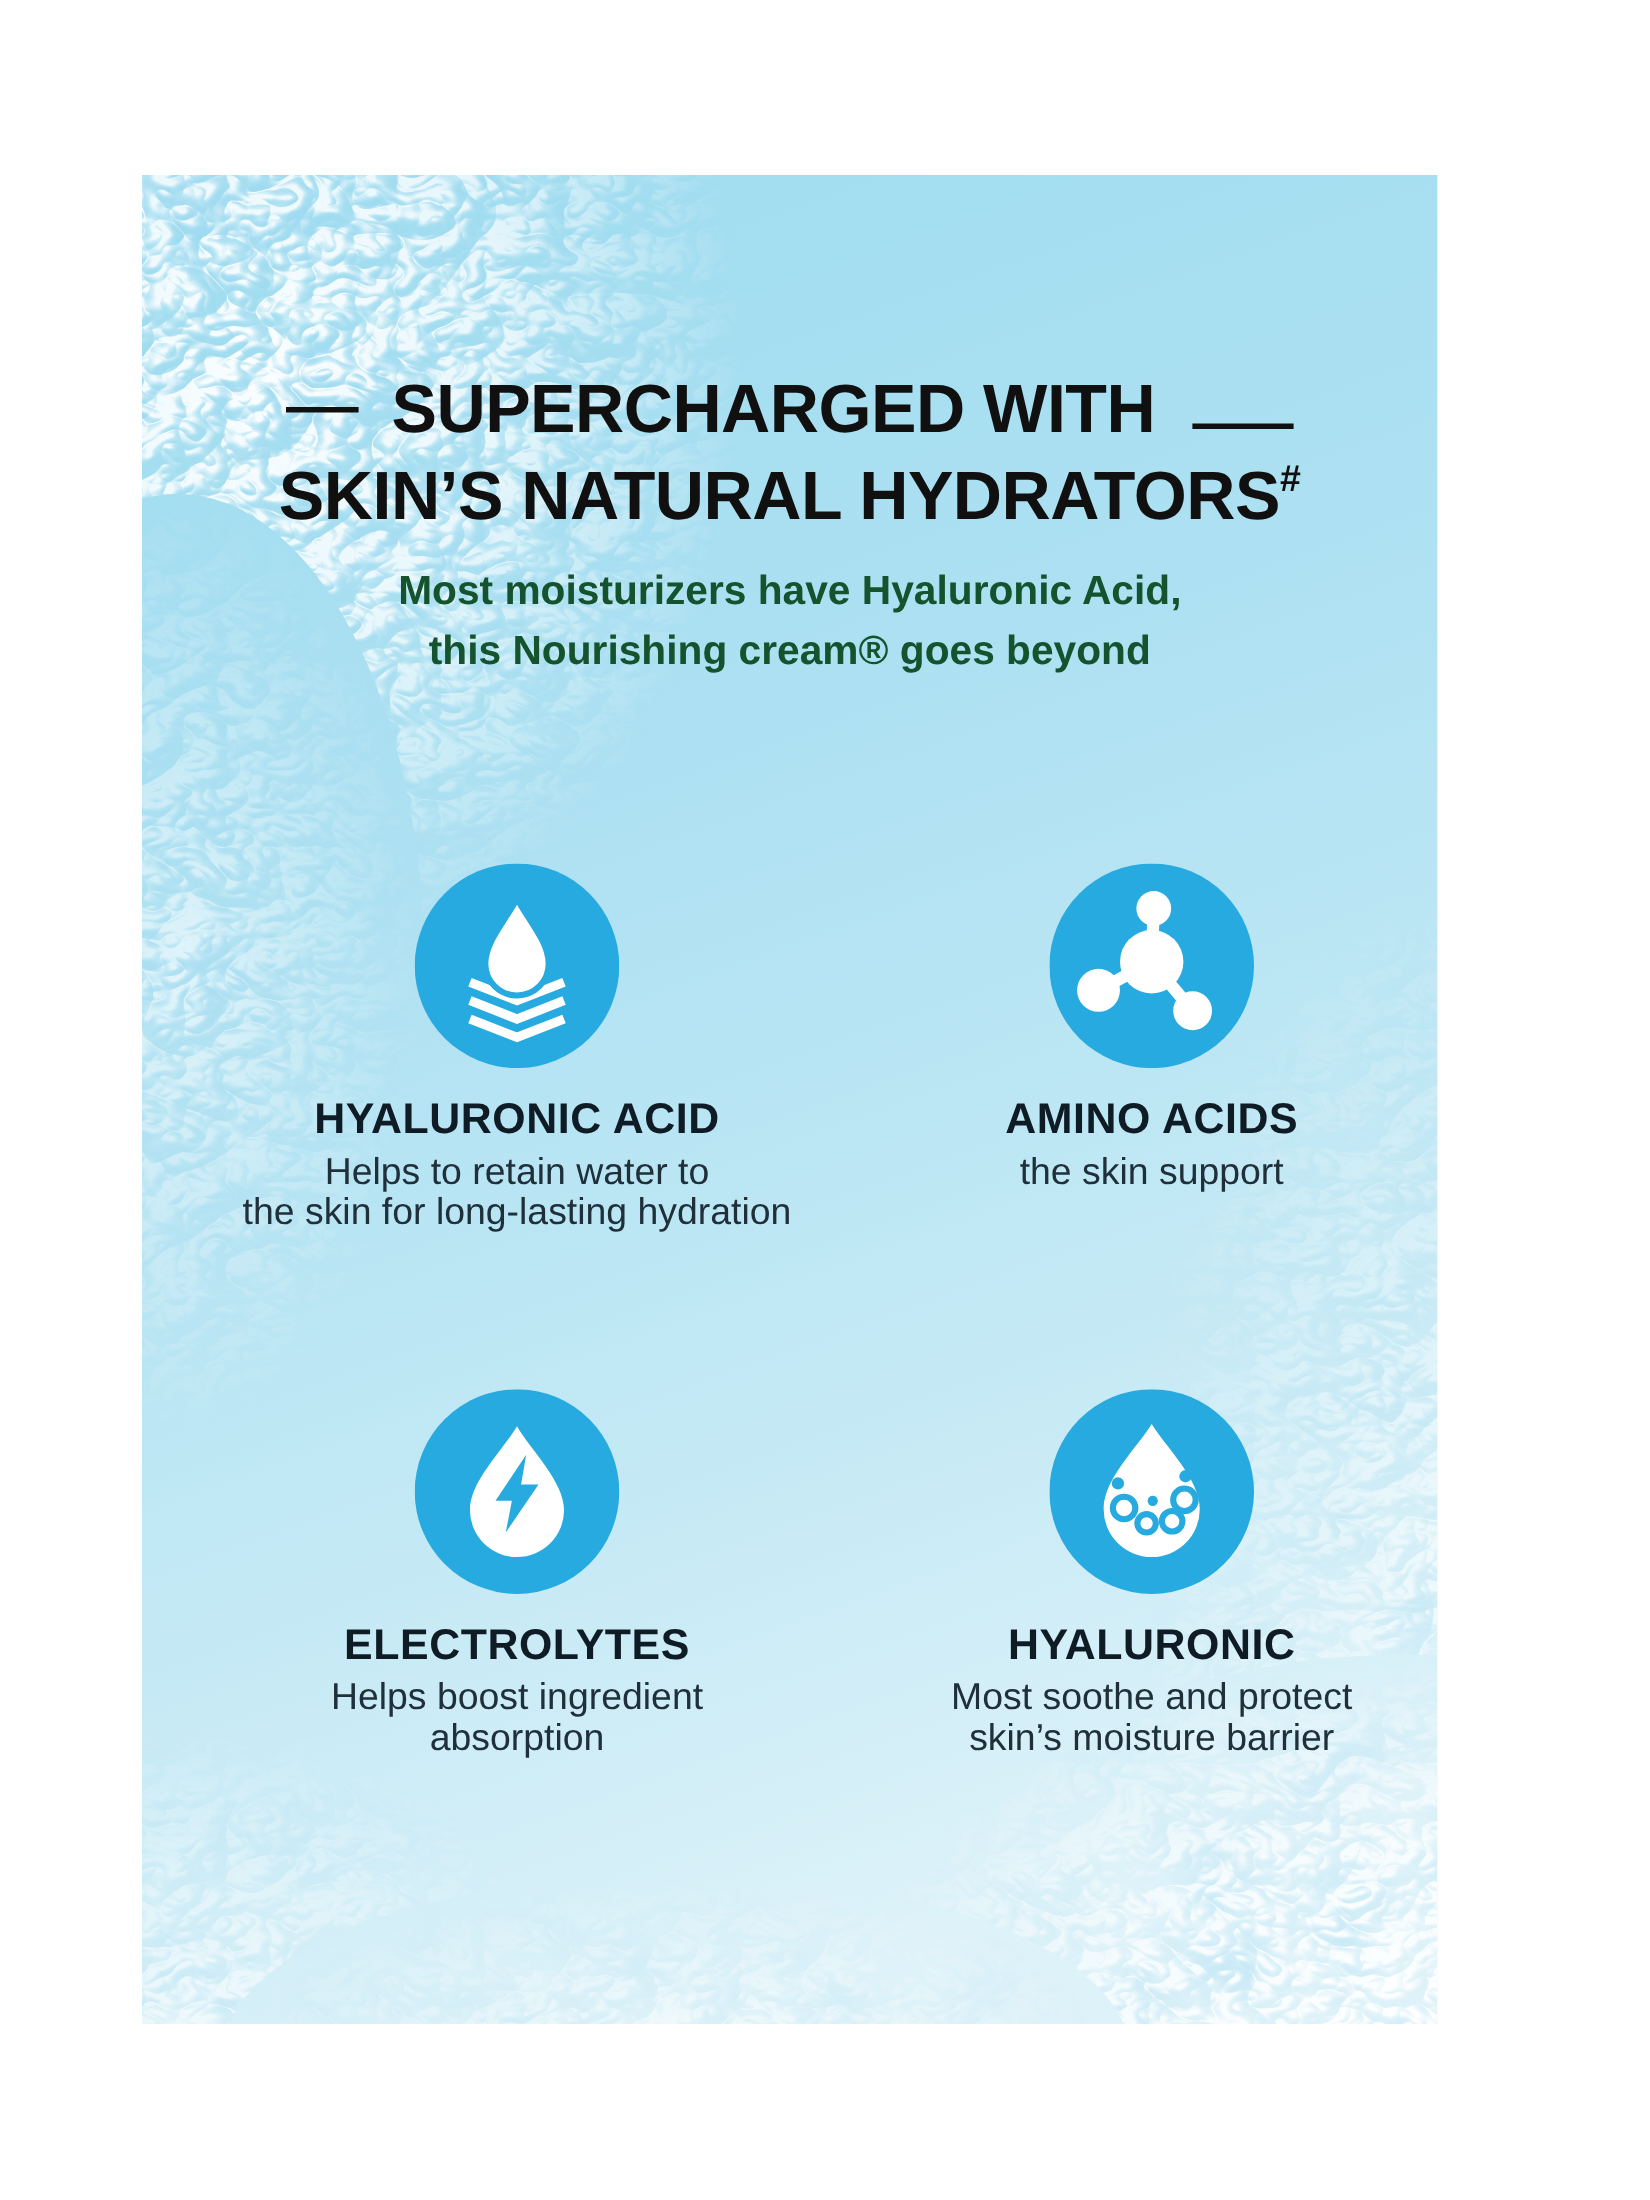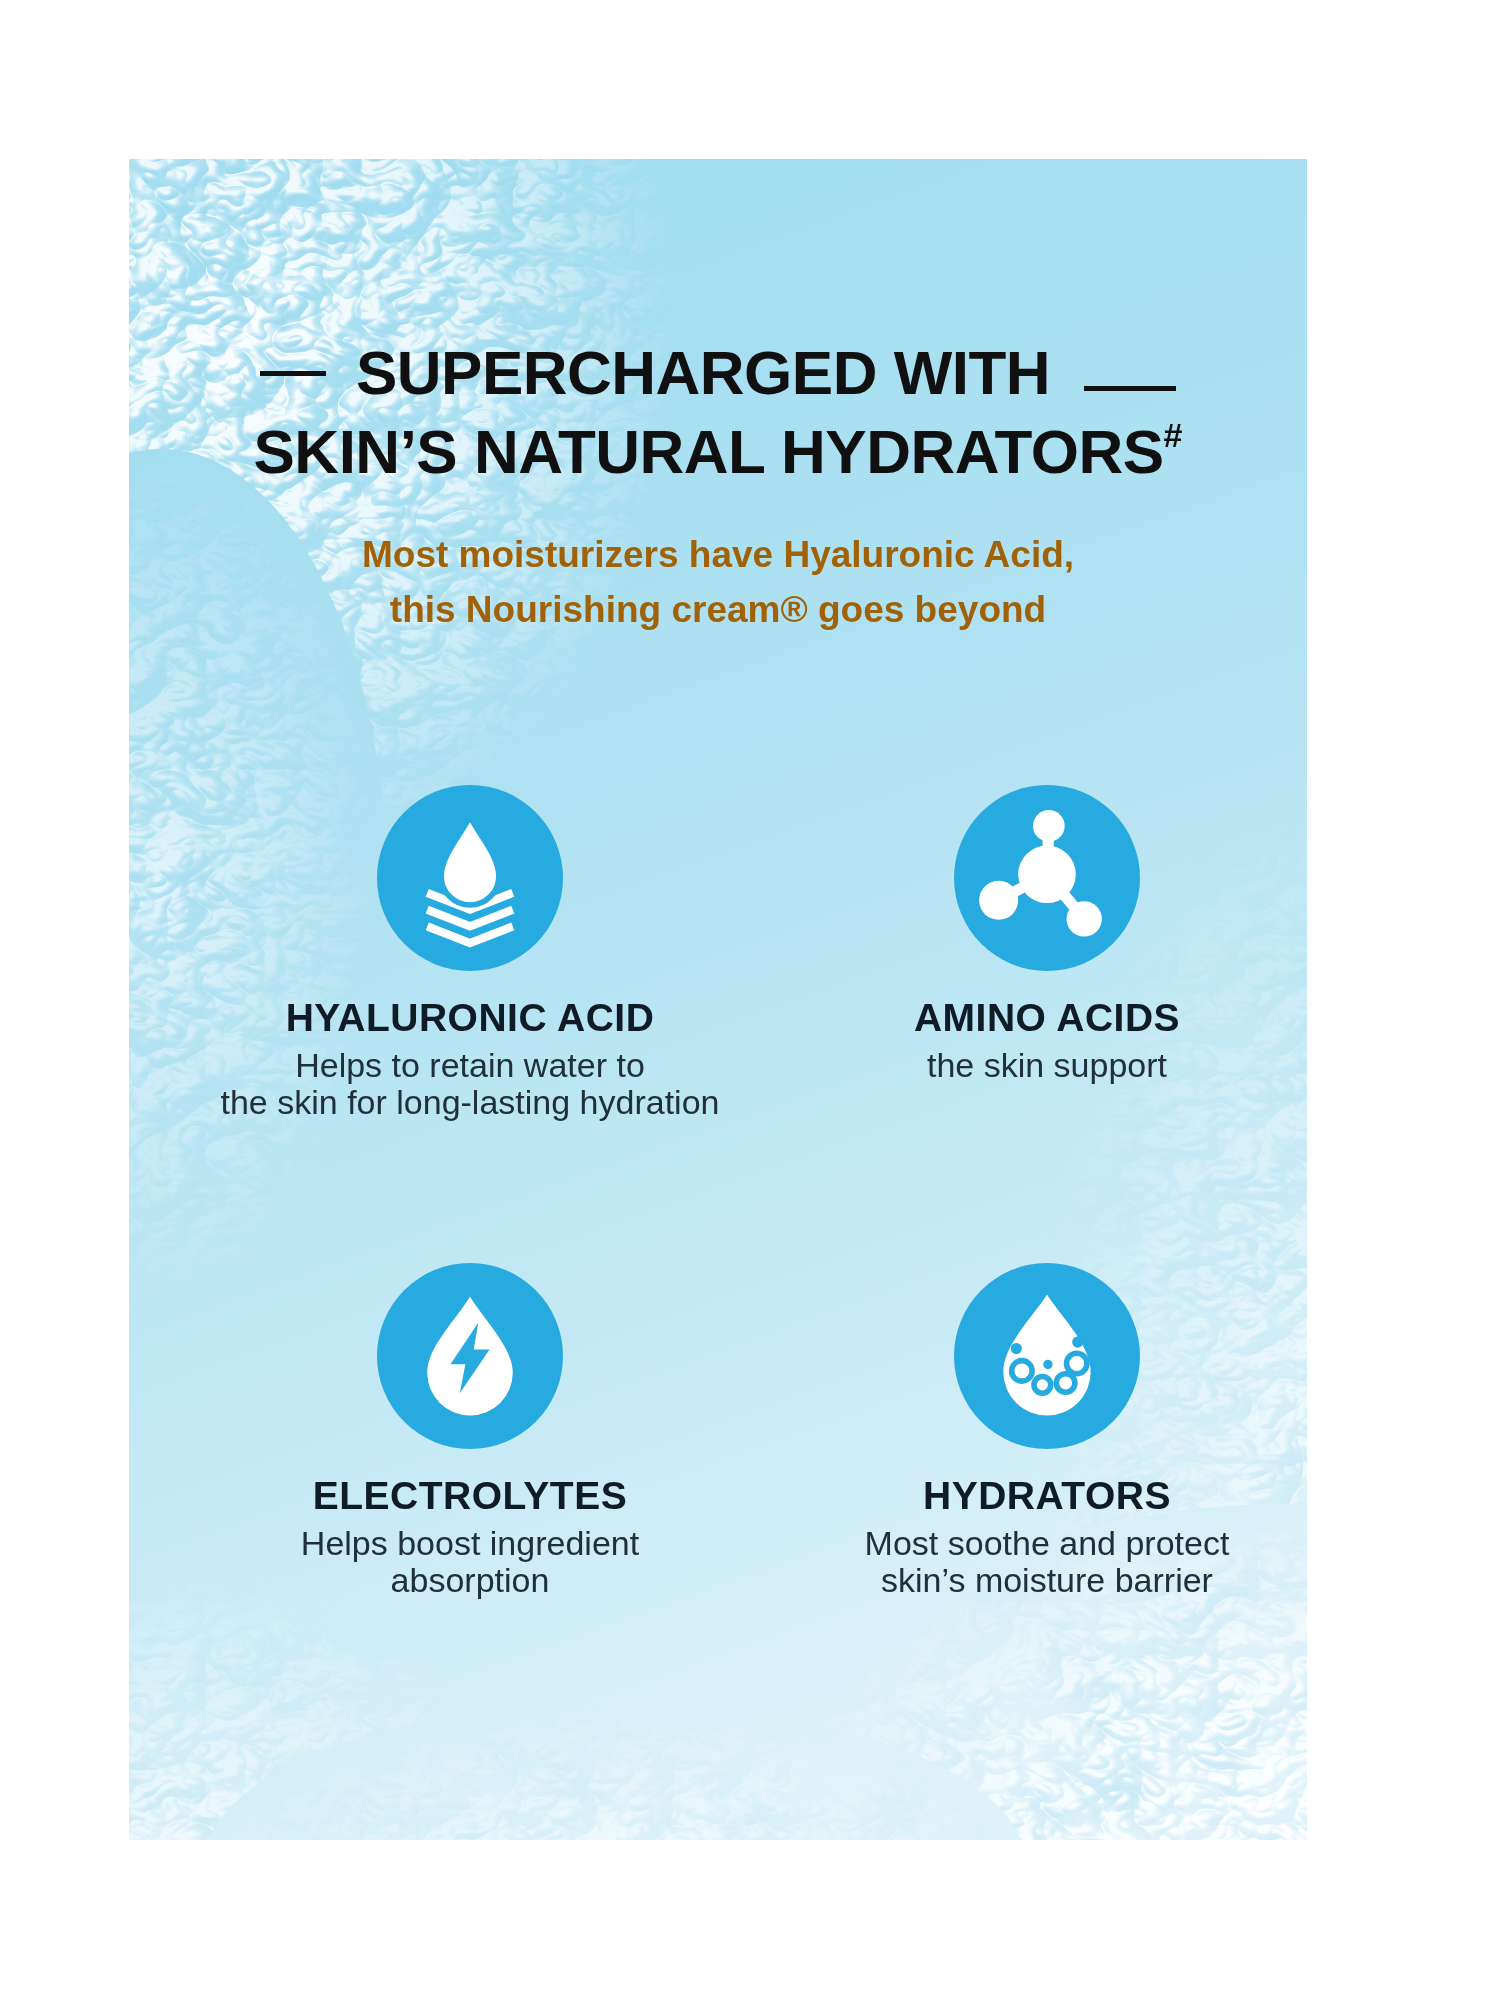--- a/index.html
+++ b/index.html
@@ -21,21 +21,21 @@
   
   .header{margin-top:182px;}
   .h1line{
     font-size:62px;line-height:63px;font-weight:bold;color:var(--title-text);
     letter-spacing:-0.5px;white-space:nowrap;
   }
   .dash{display:inline-block;height:5px;background:var(--title-text);}
   .dash-mid{width:66px;vertical-align:0.55ex;margin-right:30px;}
   .dash-base{width:92px;vertical-align:0.08ex;margin-left:34px;}
   .title-sup{font-size:0.55em;vertical-align:0.75em;letter-spacing:0;}
-  .subtitle{margin-top:44px;font-size:37px;line-height:55px;font-weight:bold;color:#a16207;}
+  .subtitle{margin-top:26px;font-size:37px;line-height:55px;font-weight:bold;color:#14532d;}
   .subtitle span{display:block;}
 
   
   .cell{position:absolute;width:600px;text-align:center;}
   .cell-0{left:41px;top:626px;}
   .cell-1{left:618px;top:626px;}
   .cell-2{left:41px;top:1104px;}
   .cell-3{left:618px;top:1104px;}
   .icon-wrap{width:186px;height:186px;margin:0 auto;}
   .icon-svg{width:186px;height:186px;display:block;}
@@ -175,21 +175,21 @@
           <path class="drop-solid" d="M0,-66 C15,-42 47,-12 47,17 A47,47 0 1,1 -47,17 C-47,-12 -15,-42 0,-66 Z"></path>
           <circle class="bubble-fill" cx="-33" cy="-8" r="6"></circle>
           <circle class="bubble-ring" cx="-27" cy="16" r="11"></circle>
           <circle class="bubble-ring" cx="-5" cy="31" r="9"></circle>
           <circle class="bubble-fill" cx="1" cy="9" r="5"></circle>
           <circle class="bubble-ring" cx="20" cy="29" r="10"></circle>
           <circle class="bubble-ring" cx="32" cy="8" r="11"></circle>
           <circle class="bubble-fill" cx="33" cy="-15" r="6"></circle>
         </svg>
       </div>
-      <div class="ing-name">HYDRATORS</div>
+      <div class="ing-name">HYALURONIC</div>
       <div class="ing-desc">
         <span>Most soothe and protect</span>
         <span>skin’s moisture barrier</span>
       </div>
     </div>
 
   </div>
 </div>
 
 </body></html>

